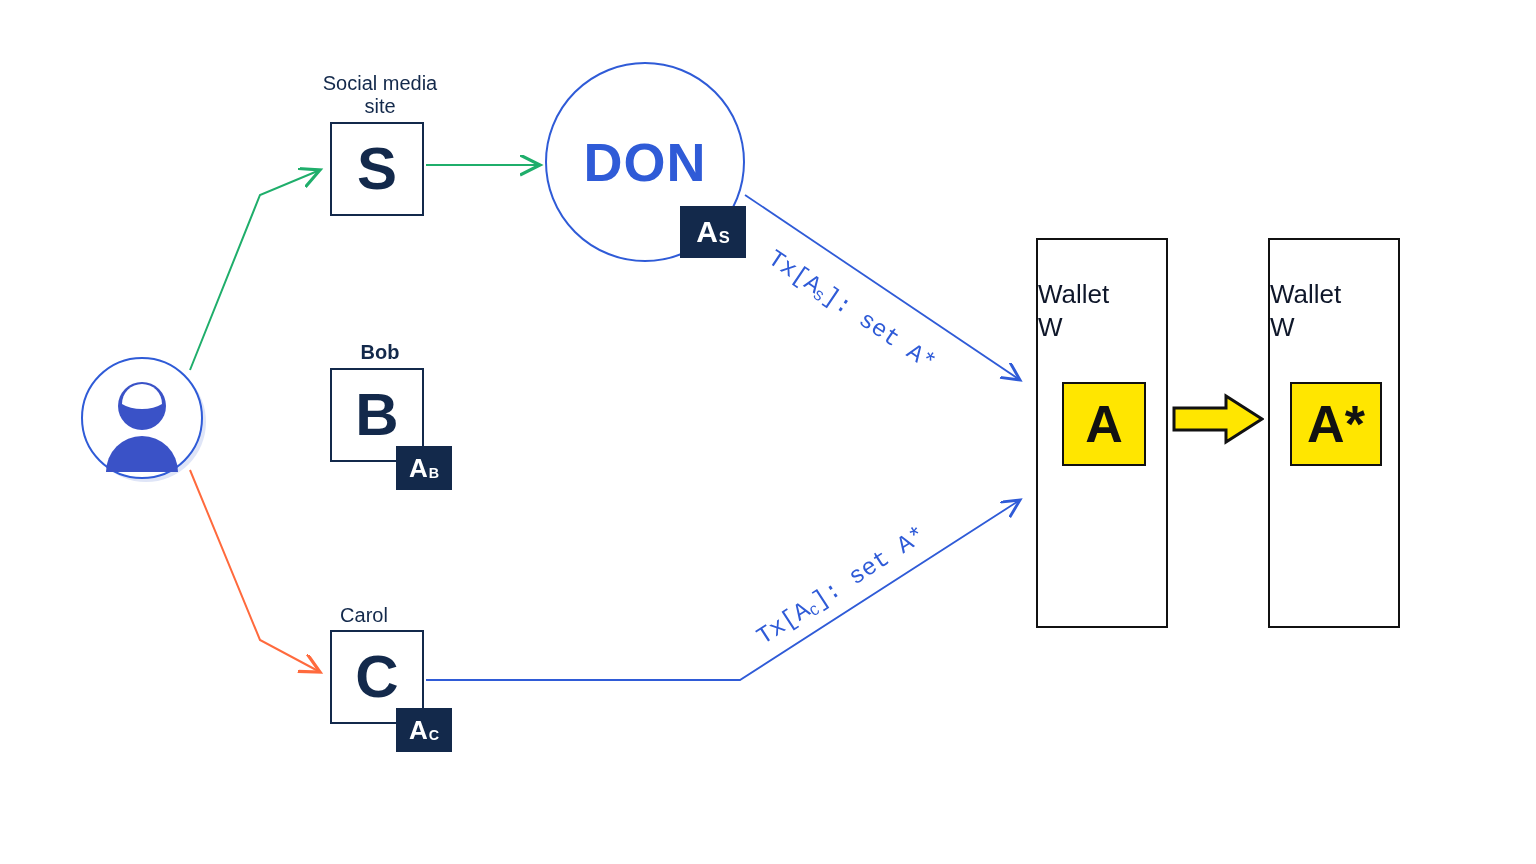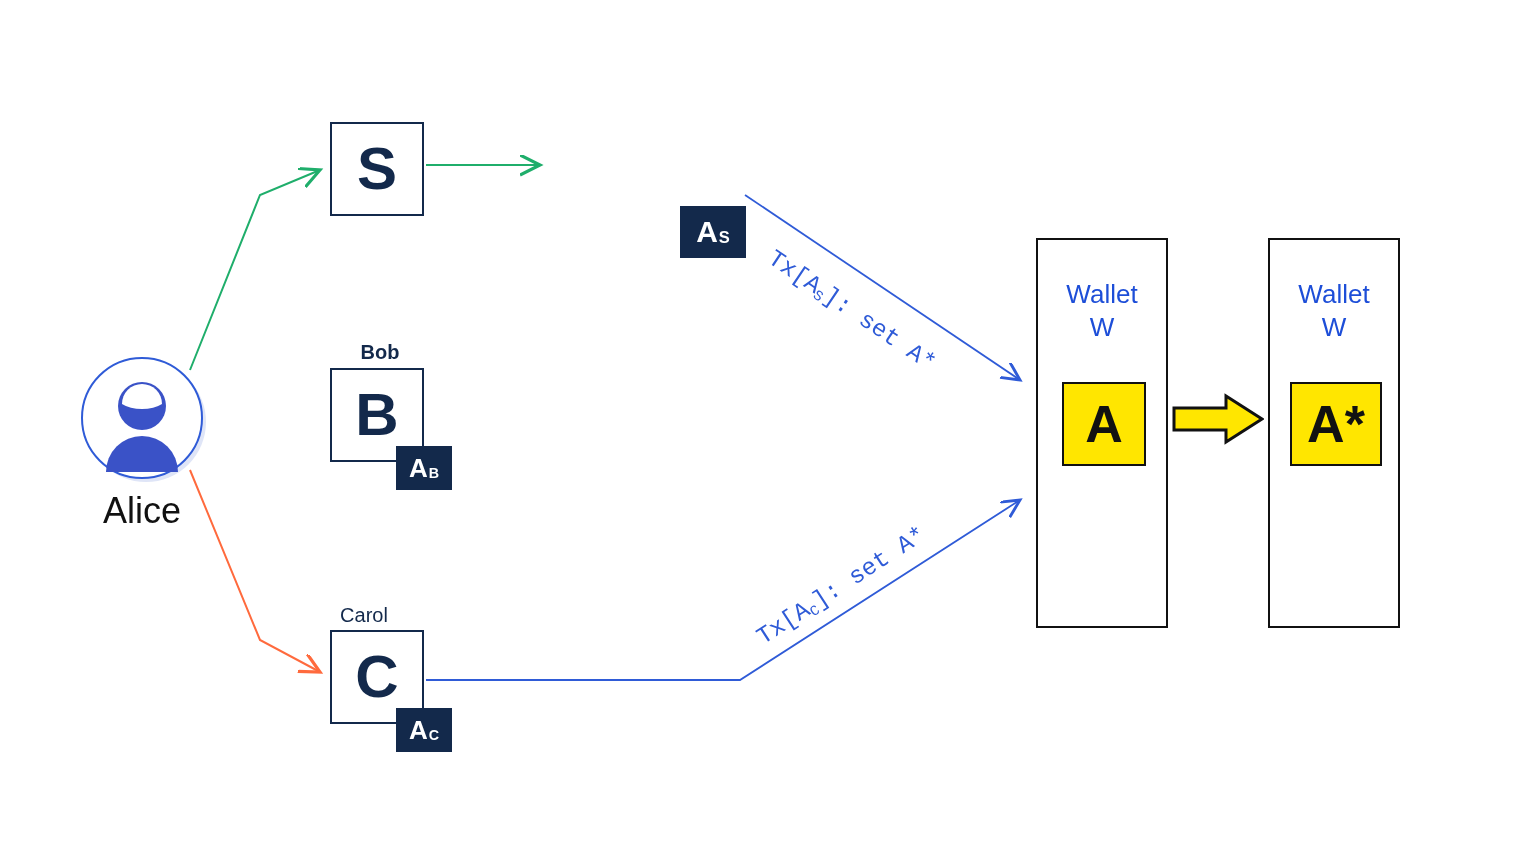--- a/index.html
+++ b/index.html
@@ -102,23 +102,23 @@
   
   .wallet-box {
     position: absolute;
     border: 2px solid #111;
     box-sizing: border-box;
     background: #fff;
   }
   .wallet-caption {
     position: absolute;
     width: 100%;
-    text-align: center;
+    text-align: left;
     font-size: 26px;
-    color: #1d4ed8;
+    color: #0f172a;
     line-height: 1.25;
   }
   .wallet-chip {
     position: absolute;
     background: #ffe600;
     border: 2px solid #111;
     box-sizing: border-box;
     display: flex;
     align-items: center;
     justify-content: center;
@@ -179,22 +179,25 @@
 
   <div class="alice-avatar">
     <svg viewBox="0 0 128 128" width="128" height="128">
       <circle cx="68" cy="68" r="60" fill="#dfe5f7"></circle>
       <circle cx="64" cy="64" r="60" fill="#fff" stroke="#2f5bd7" stroke-width="2"></circle>
       <path d="M28 118 a36 36 0 0 1 72 0 Z" fill="#3a52c7"></path>
       <circle cx="64" cy="52" r="24" fill="#3a52c7"></circle>
       <path d="M44 50 a20 20 0 0 1 40 0 a26 14 0 0 1 -40 0 Z" fill="#fff"></path>
     </svg>
   </div>
-  <div class="alice-label">Alice</div>
-
+
+  <div class="node-caption" style="left:300px; top:72px;">
+    <span>Social media</span><br>
+    <span>site</span>
+  </div>
   <div class="node-box" style="left:330px; top:122px;">
     <div class="node-letter">S</div>
   </div>
 
   <div class="node-caption" style="left:300px; top:341px;font-weight:bold;">Bob</div>
   <div class="node-box" style="left:330px; top:368px;">
     <div class="node-letter">B</div>
   </div>
   <div class="badge" style="left:396px; top:446px; width:56px; height:44px; font-size:26px;">
     <span>A</span>
@@ -203,20 +206,23 @@
 
   <div class="node-caption" style="left:284px; top:604px;">Carol</div>
   <div class="node-box" style="left:330px; top:630px;">
     <div class="node-letter">C</div>
   </div>
   <div class="badge" style="left:396px; top:708px; width:56px; height:44px; font-size:26px;">
     <span>A</span>
       <span class="badge-sub">C</span>
   </div>
 
+  <div class="don-circle">
+    <div class="don-text">DON</div>
+  </div>
   <div class="badge" style="left:680px; top:206px; width:66px; height:52px; font-size:30px;">
     <span>A</span>
       <span class="badge-sub">S</span>
   </div>
 
   <div class="tx-label" style="left:778px; top:245px; transform: rotate(34deg); transform-origin: left top;">
     <span>Tx[A</span><span class="sub">S</span><span>]: set A*</span>
   </div>
   <div class="tx-label" style="left:752px; top:628px; transform: rotate(-33deg); transform-origin: left top;">
     <span>Tx[A</span><span class="sub">C</span><span>]: set A*</span>

